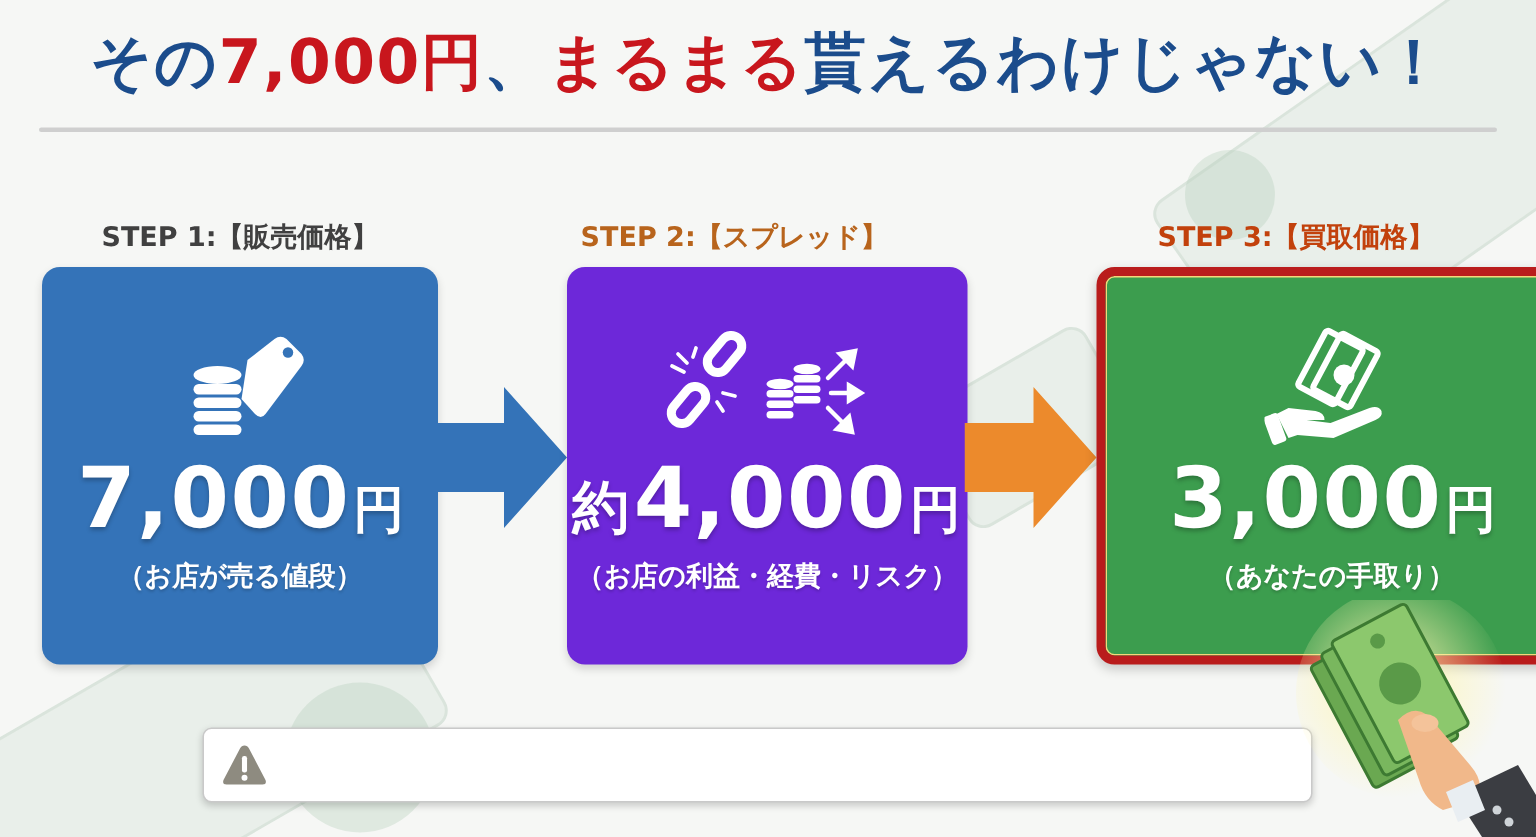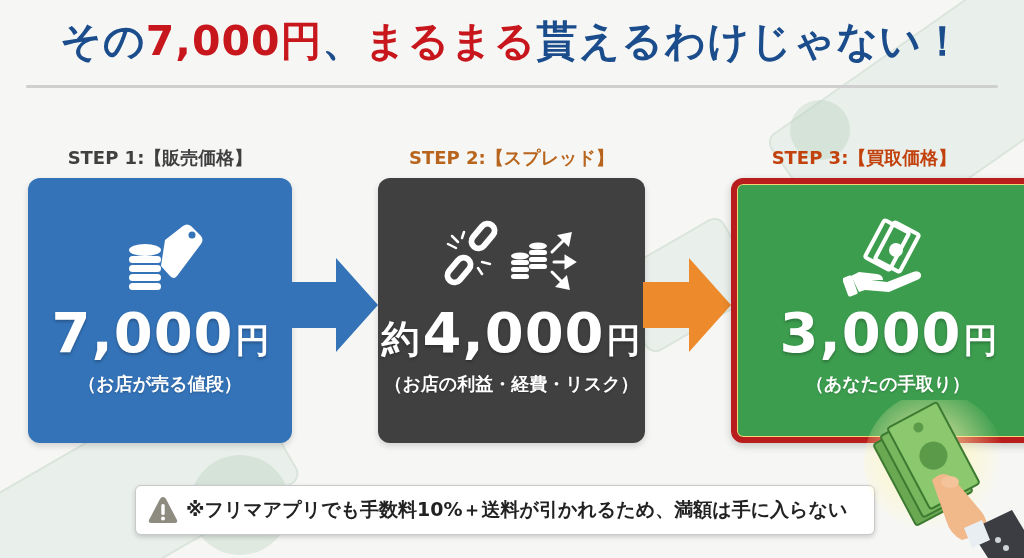--- a/index.html
+++ b/index.html
@@ -31,30 +31,30 @@
   .divider {
     position: absolute; left: 26px; top: 85px; width: 972px; height: 3px;
     background: #cfcfcf; border-radius: 2px;
   }
 
   .step-label {
     position: absolute; top: 146px; font-weight: 700; font-size: 18px;
     white-space: nowrap; text-align: center;
   }
   .step-label.s1 { left: 28px; width: 264px; color: #404040; }
-  .step-label.s2 { left: 378px; width: 267px; color: #b8641c; }
+  .step-label.s2 { left: 356px; width: 267px; color: #b8641c; }
   .step-label.s3 { left: 731px; width: 266px; color: #c2410c; }
 
   .box {
     position: absolute; top: 178px; height: 265px; border-radius: 12px;
     display: flex; flex-direction: column; align-items: center; color: #fff;
     box-shadow: 0 3px 6px rgba(0,0,0,0.15);
   }
   .box.blue { left: 28px; width: 264px; background: #3473b8; }
-  .box.orange { left: 378px; width: 267px; background: #404040; }
+  .box.orange { left: 378px; width: 267px; background: #6d28d9; }
   .box.green {
     left: 731px; width: 314px; background: #3c9d4e;
     border: 6px solid #b91c1c;
     box-shadow: 0 0 0 1px #f5d77a inset, 0 3px 8px rgba(0,0,0,0.2);
     padding-left: 39px;
   }
 
   .icon-wrap { position: absolute; top: 40px; left: 0; width: 100%; height: 78px; display: flex; justify-content: center; }
   .amount {
     position: absolute; top: 122px; left: 0; width: 100%; text-align: center;
@@ -189,21 +189,20 @@
   <div class="amount"><span class="pre"></span><span>3,000</span><span class="yen">円</span></div>
   <div class="sub">（あなたの手取り）</div>
 </div>
 
 <div class="notice">
   <svg class="warn" viewBox="0 0 30 28">
     <path d="M15 1 Q17 1 18 3 L29 24 Q30 27 27 27 L3 27 Q0 27 1 24 L12 3 Q13 1 15 1 Z" fill="#8e8b80"></path>
     <rect x="13.3" y="8" width="3.4" height="11" rx="1.5" fill="#fff"></rect>
     <circle cx="15" cy="22.5" r="2" fill="#fff"></circle>
   </svg>
-  <span class="text">※フリマアプリでも手数料10%＋送料が引かれるため、満額は手に入らない</span>
 </div>
 
 <svg class="hand-money" viewBox="0 0 162 158">
   <defs>
     <radialGradient id="glow" cx="0.45" cy="0.45" r="0.55">
       <stop offset="0" stop-color="#fff6b0" stop-opacity="0.95"></stop>
       <stop offset="1" stop-color="#fff6b0" stop-opacity="0"></stop>
     </radialGradient>
   </defs>
   <circle cx="72" cy="62" r="70" fill="url(#glow)"></circle>

